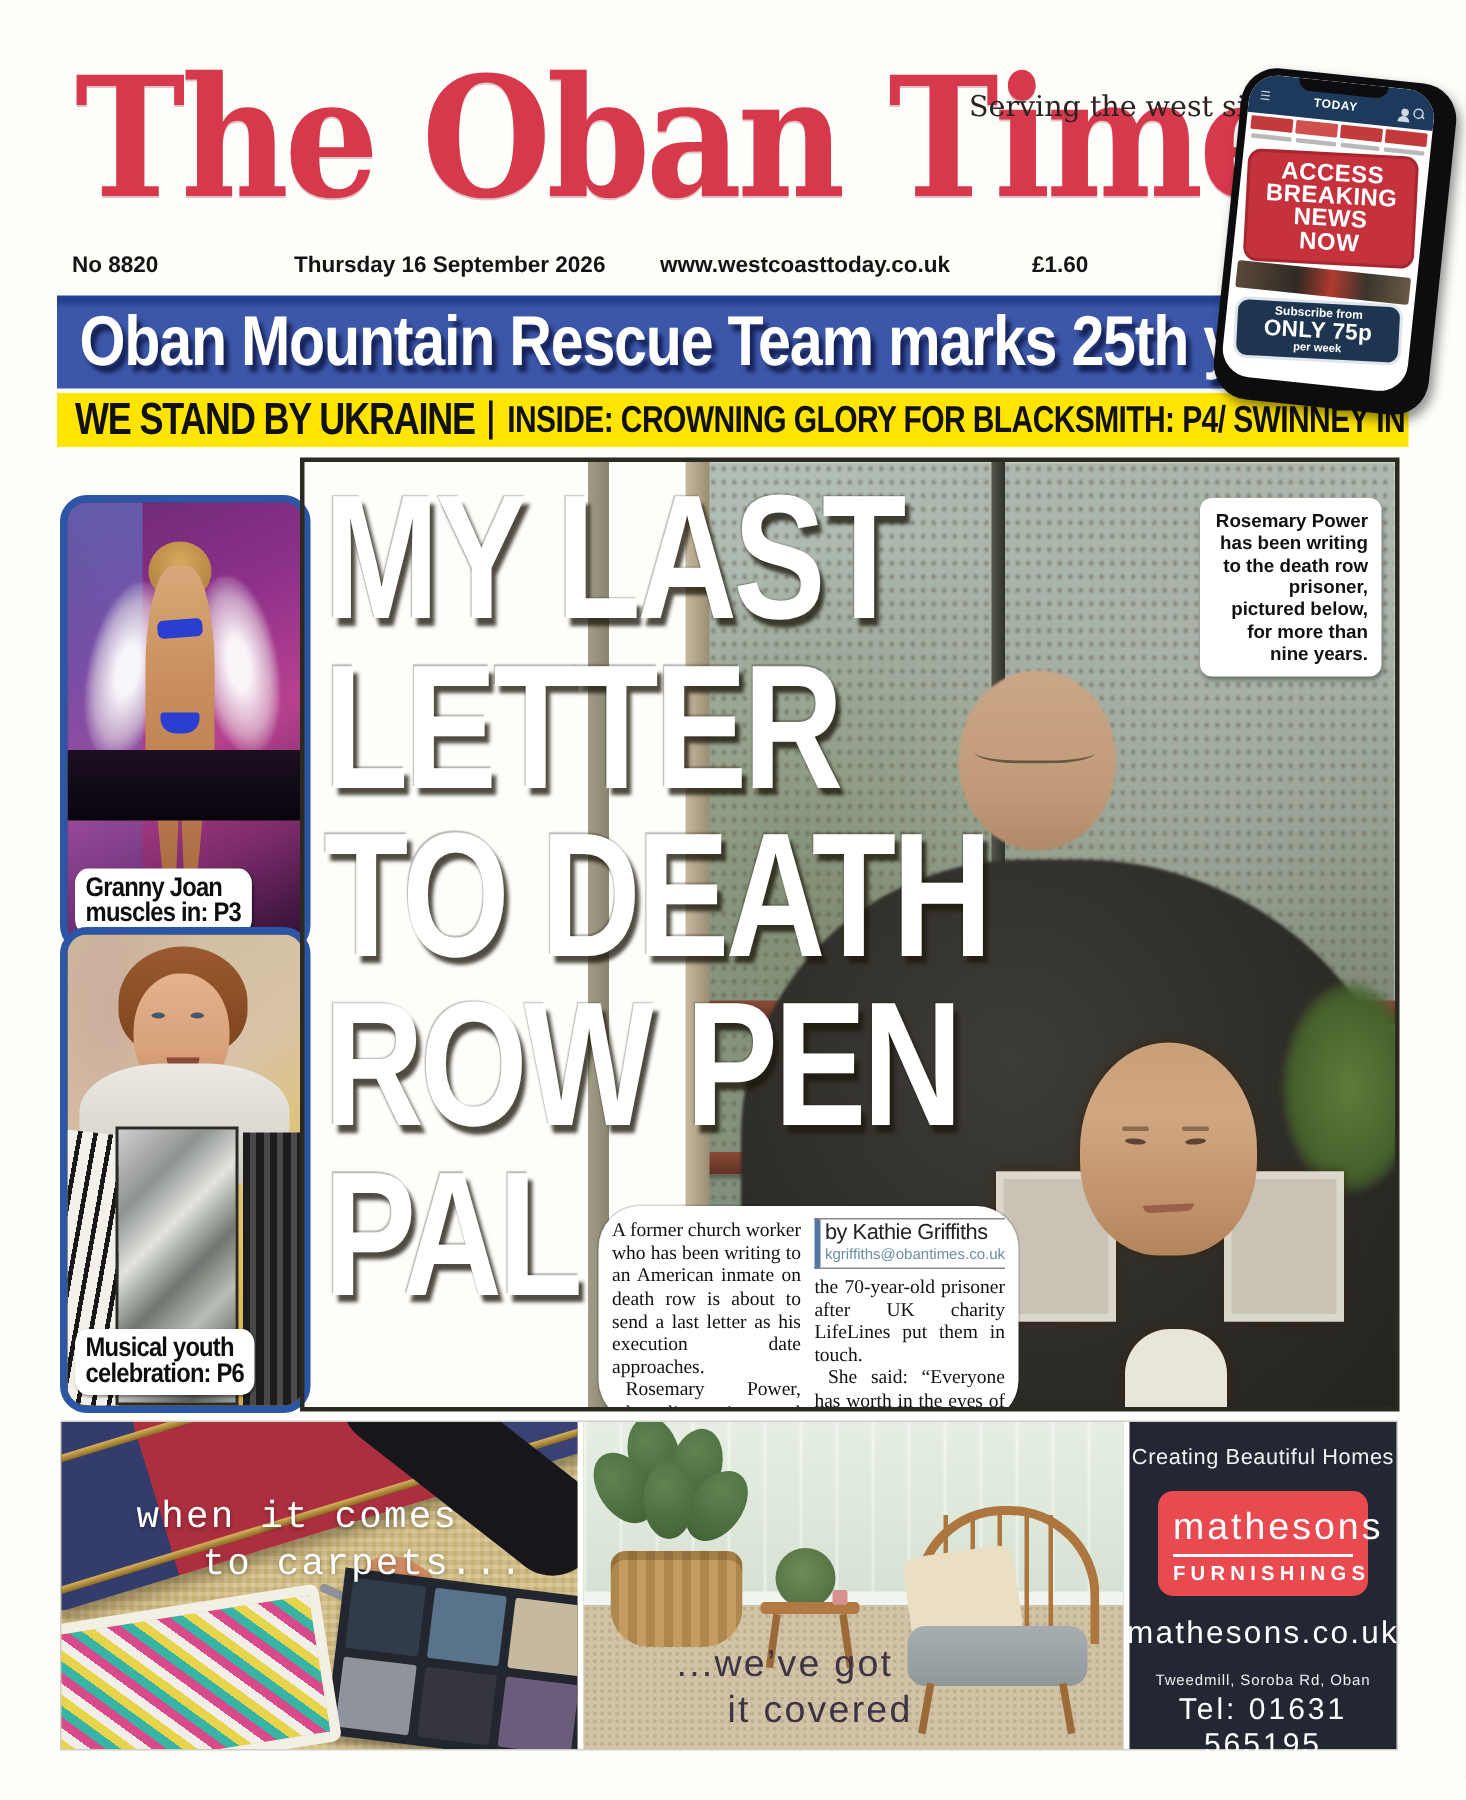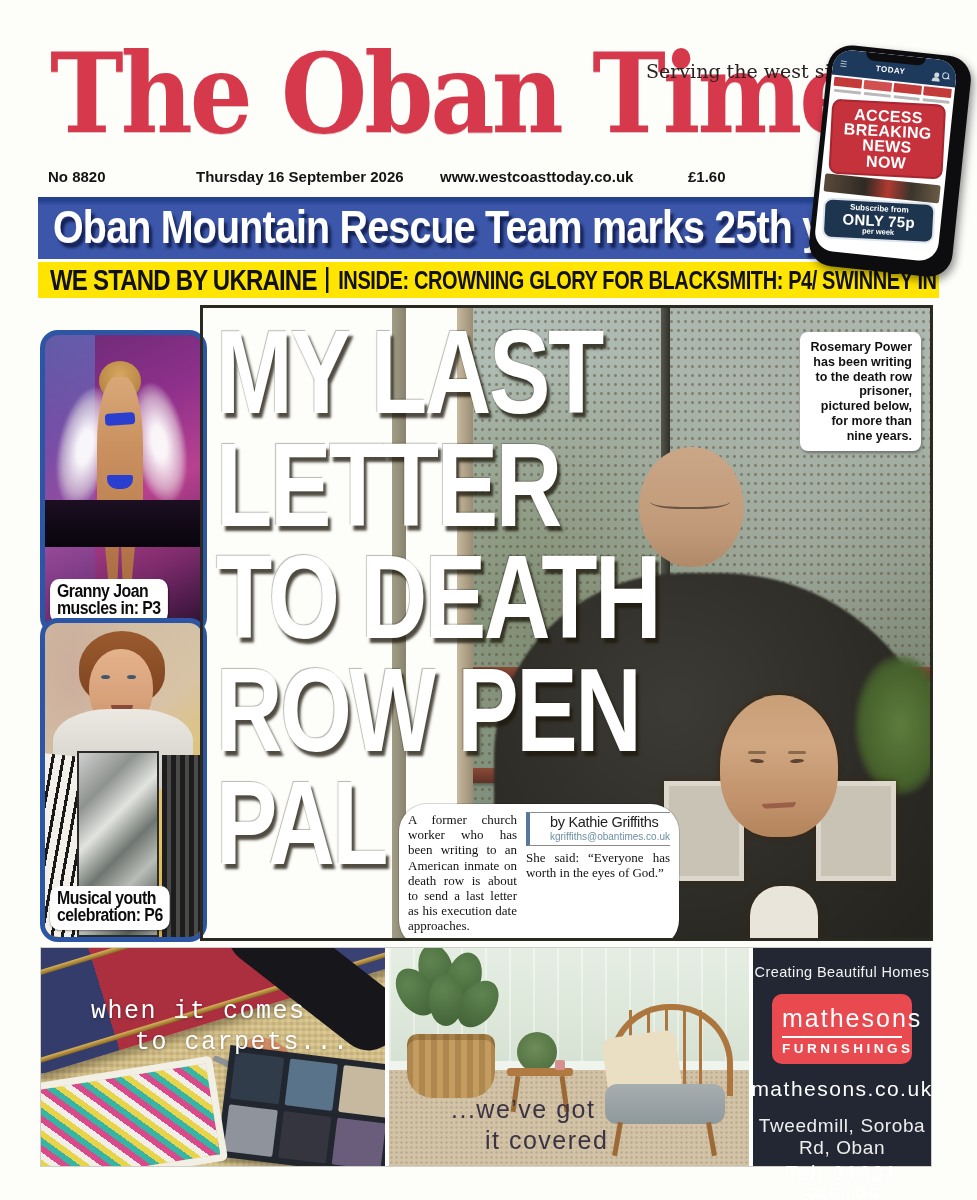--- a/index.html
+++ b/index.html
@@ -183,21 +183,21 @@
   .headline div{display:block;}
 
   
   .article{position:absolute;left:196px;top:496px;width:262px;height:128px;background:#fff;
     padding:8px 9px;box-shadow:0 0 0 1px rgba(0,0,0,.15);display:flex;gap:9px;border-radius:28px;}
   .art-col{flex:1;font-family:"Liberation Serif",serif;font-size:13px;line-height:1.17;
     color:#111;text-align:justify;}
   .art-col p{margin:0;}
   .art-col p+p{text-indent:9px;}
   .byline{border-top:1.5px solid #8a8a8a;border-bottom:1.5px solid #8a8a8a;
-    border-left:4px solid #5577a0;padding:1px 0 2px 20px;margin-bottom:4px;
+    border-left:4px solid #5577a0;padding:1px 0 2px 3px;margin-bottom:4px;
     font-family:"Liberation Sans",sans-serif;text-align:left;}
   .byline .b1{font-size:14.5px;color:#222;letter-spacing:-.3px;}
   .byline .b2{font-size:10px;color:#6b8fa3;}
 
   
   .advert{position:absolute;left:40px;top:947px;width:890px;height:218px;background:#fff;
     border:1px solid #cfcfc8;display:flex;gap:4px;}
   .ad-left{position:relative;width:344px;overflow:hidden;
     background:
      repeating-linear-gradient(90deg,rgba(255,255,255,.14) 0 3px,transparent 3px 6px),
@@ -278,21 +278,21 @@
   .ad-mid-text .l2{margin-left:34px;}
   .ad-panel{position:relative;width:178px;background:#232633;color:#fff;display:flex;
     flex-direction:column;align-items:center;text-align:center;padding-top:16px;box-sizing:border-box;}
   .panel-tag{font-size:14.5px;letter-spacing:.4px;color:#f2f2f2;}
   .brand-box{margin-top:14px;background:#e84a50;border-radius:10px;padding:10px 10px 8px 10px;
     width:140px;box-sizing:border-box;}
   .brand-main{font-size:25px;letter-spacing:2px;color:#fff;border-bottom:2px solid #fff;
     padding-bottom:3px;margin-bottom:3px;}
   .brand-sub{font-size:13.5px;letter-spacing:3.5px;color:#fff;font-weight:bold;}
   .panel-web{margin-top:13px;font-size:21px;letter-spacing:1.5px;}
-  .panel-addr{margin-top:14px;font-size:19px;letter-spacing:.6px;color:#eee;}
+  .panel-addr{margin-top:14px;font-size:10px;letter-spacing:.6px;color:#eee;}
   .panel-tel{margin-top:3px;font-size:20px;letter-spacing:2px;}
 </style>
 </head>
 <body>
 
 <div class="page">
 
   <div class="masthead">The Oban Times</div>
   <div class="tagline">Serving the west since 1861</div>
   <div class="dateline">
@@ -430,20 +430,21 @@
     <div class="article">
       <div class="art-col">
         <p>A former church worker who has been writing to an American inmate on death row is about to send a last letter as his execution date approaches.</p>
         <p>Rosemary Power, who lives in rural Argyll, has been corresponding with</p>
       </div>
       <div class="art-col">
         <div class="byline">
           <div class="b1">by Kathie Griffiths</div>
           <div class="b2">kgriffiths@obantimes.co.uk</div>
         </div>
+        <p>the 70-year-old prisoner after UK charity LifeLines put them in touch.</p>
         <p>She said: “Everyone has worth in the eyes of God.”</p>
 
       </div>
     </div>
   </div>
 
   <div class="advert">
     <div class="ad-left">
       <div class="roll">
         <div class="rod t"></div>

